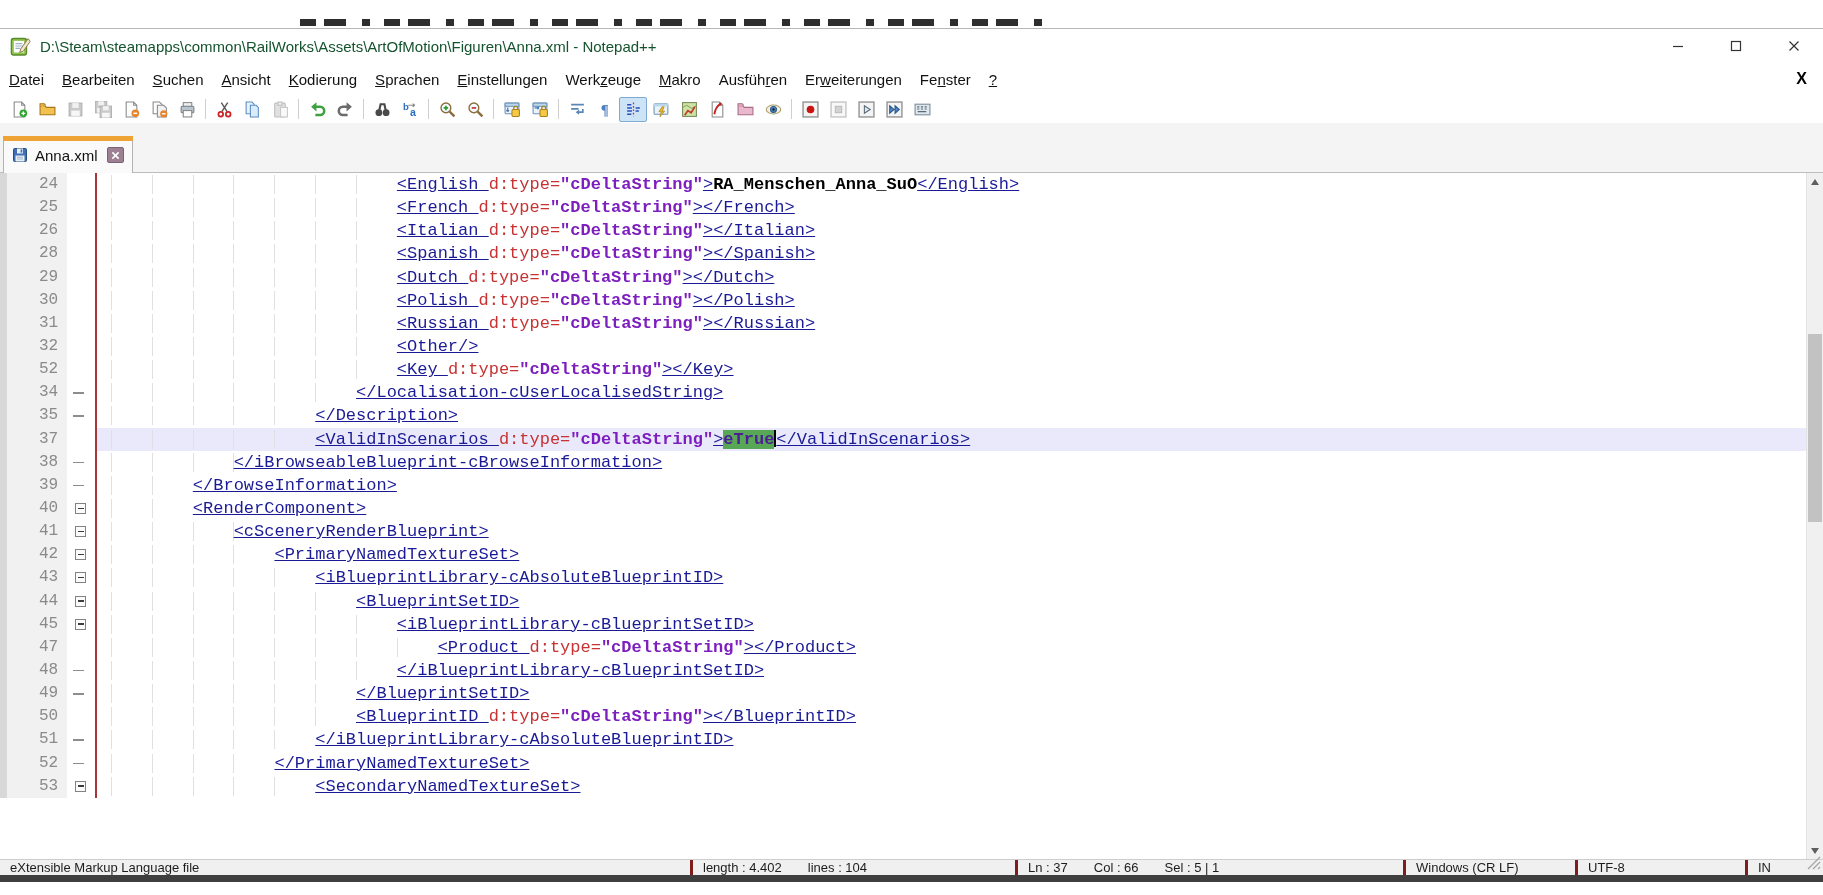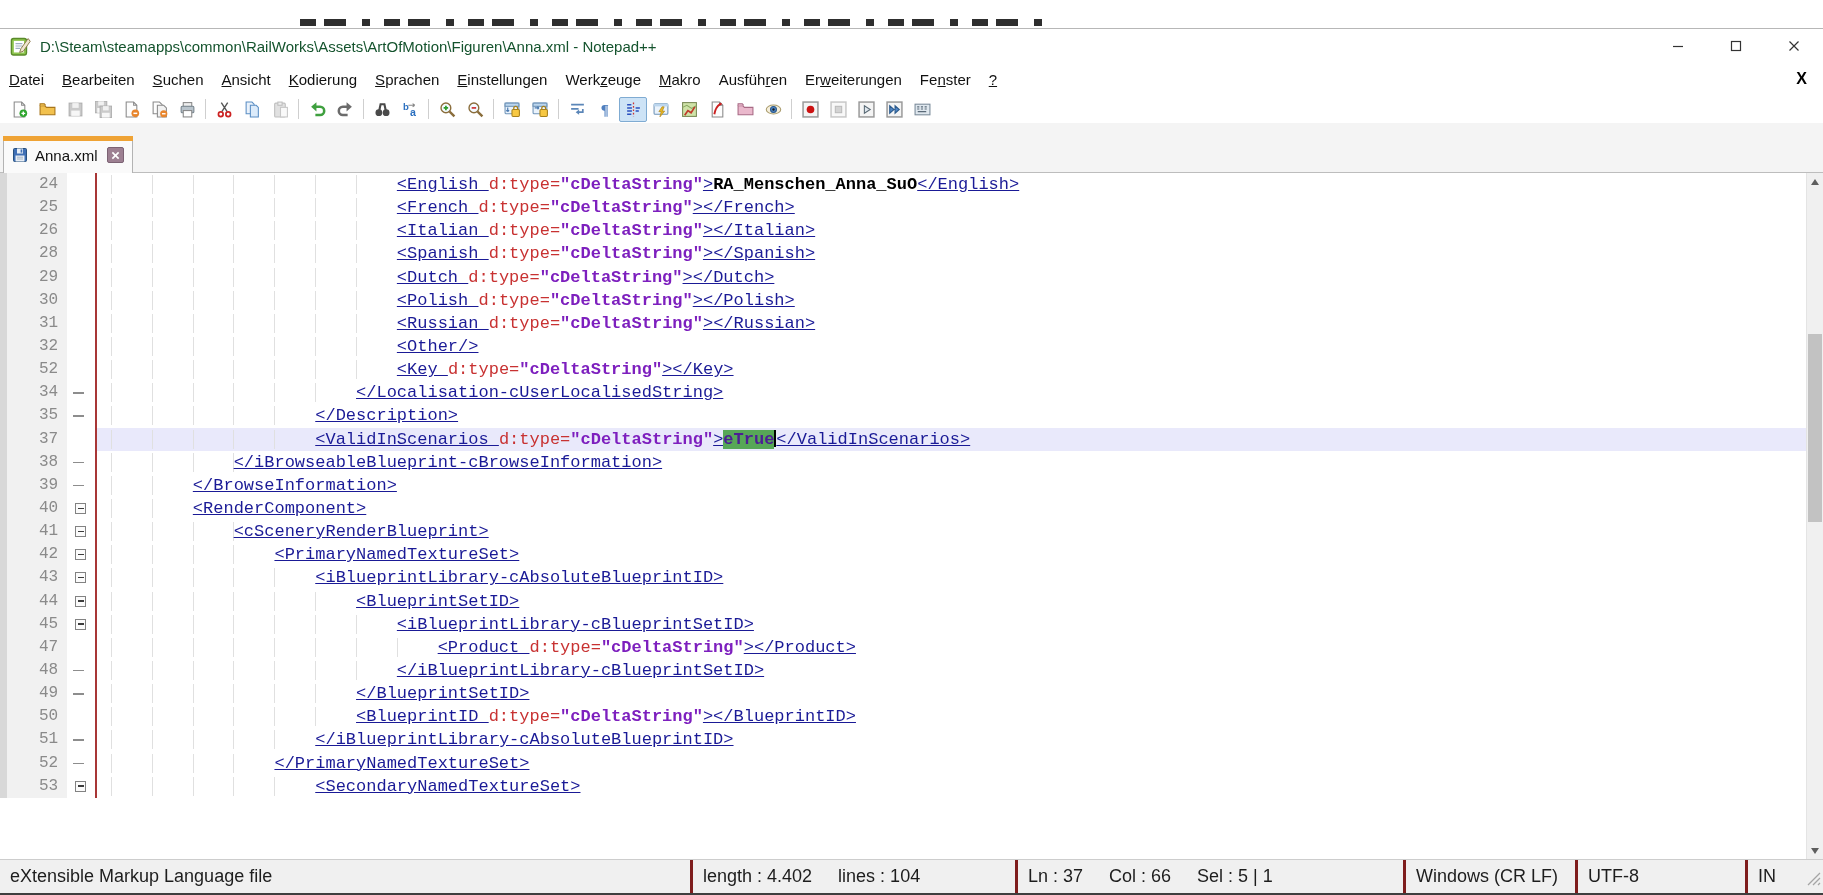--- a/index.html
+++ b/index.html
@@ -61,21 +61,21 @@
 
   
   .vscroll{position:absolute;top:0;right:0;width:17px;height:686px;background:#f0f0f0;border-left:1px solid #e4e4e4;box-sizing:border-box;}
   .sarr{position:absolute;left:0;width:100%;height:17px;display:flex;align-items:center;justify-content:center;}
   .sarr.up{top:0;} .sarr.down{bottom:0;}
   .tri-up{width:0;height:0;border-left:4.5px solid transparent;border-right:4.5px solid transparent;border-bottom:6px solid #5e5e5e;}
   .tri-down{width:0;height:0;border-left:4.5px solid transparent;border-right:4.5px solid transparent;border-top:6px solid #5e5e5e;}
   .sthumb{position:absolute;left:1px;right:1px;top:161px;height:188px;background:#c2c2c2;}
 
   
-  .statusbar{height:34px;background:#f0f0f0;border-top:1px solid #cdcdcd;display:flex;align-items:stretch;font-size:18px;color:#1d1d1d;box-sizing:border-box;position:relative;}
+  .statusbar{height:16px;background:#f0f0f0;border-top:1px solid #cdcdcd;display:flex;align-items:stretch;font-size:13px;color:#1d1d1d;box-sizing:border-box;position:relative;}
   .sb{display:flex;align-items:center;padding:0 10px;box-sizing:border-box;border-left:3px solid #7f1d1d;white-space:nowrap;overflow:hidden;}
   .sb.first{border-left:none;}
   .sb .gap{display:inline-block;width:26px;}
   .grip{position:absolute;right:2px;bottom:2px;}
   .bottomstrip{height:7px;background:#3f3f3f;}
 </style>
 </head>
 <body>
 
 <div class="artifact"></div>

